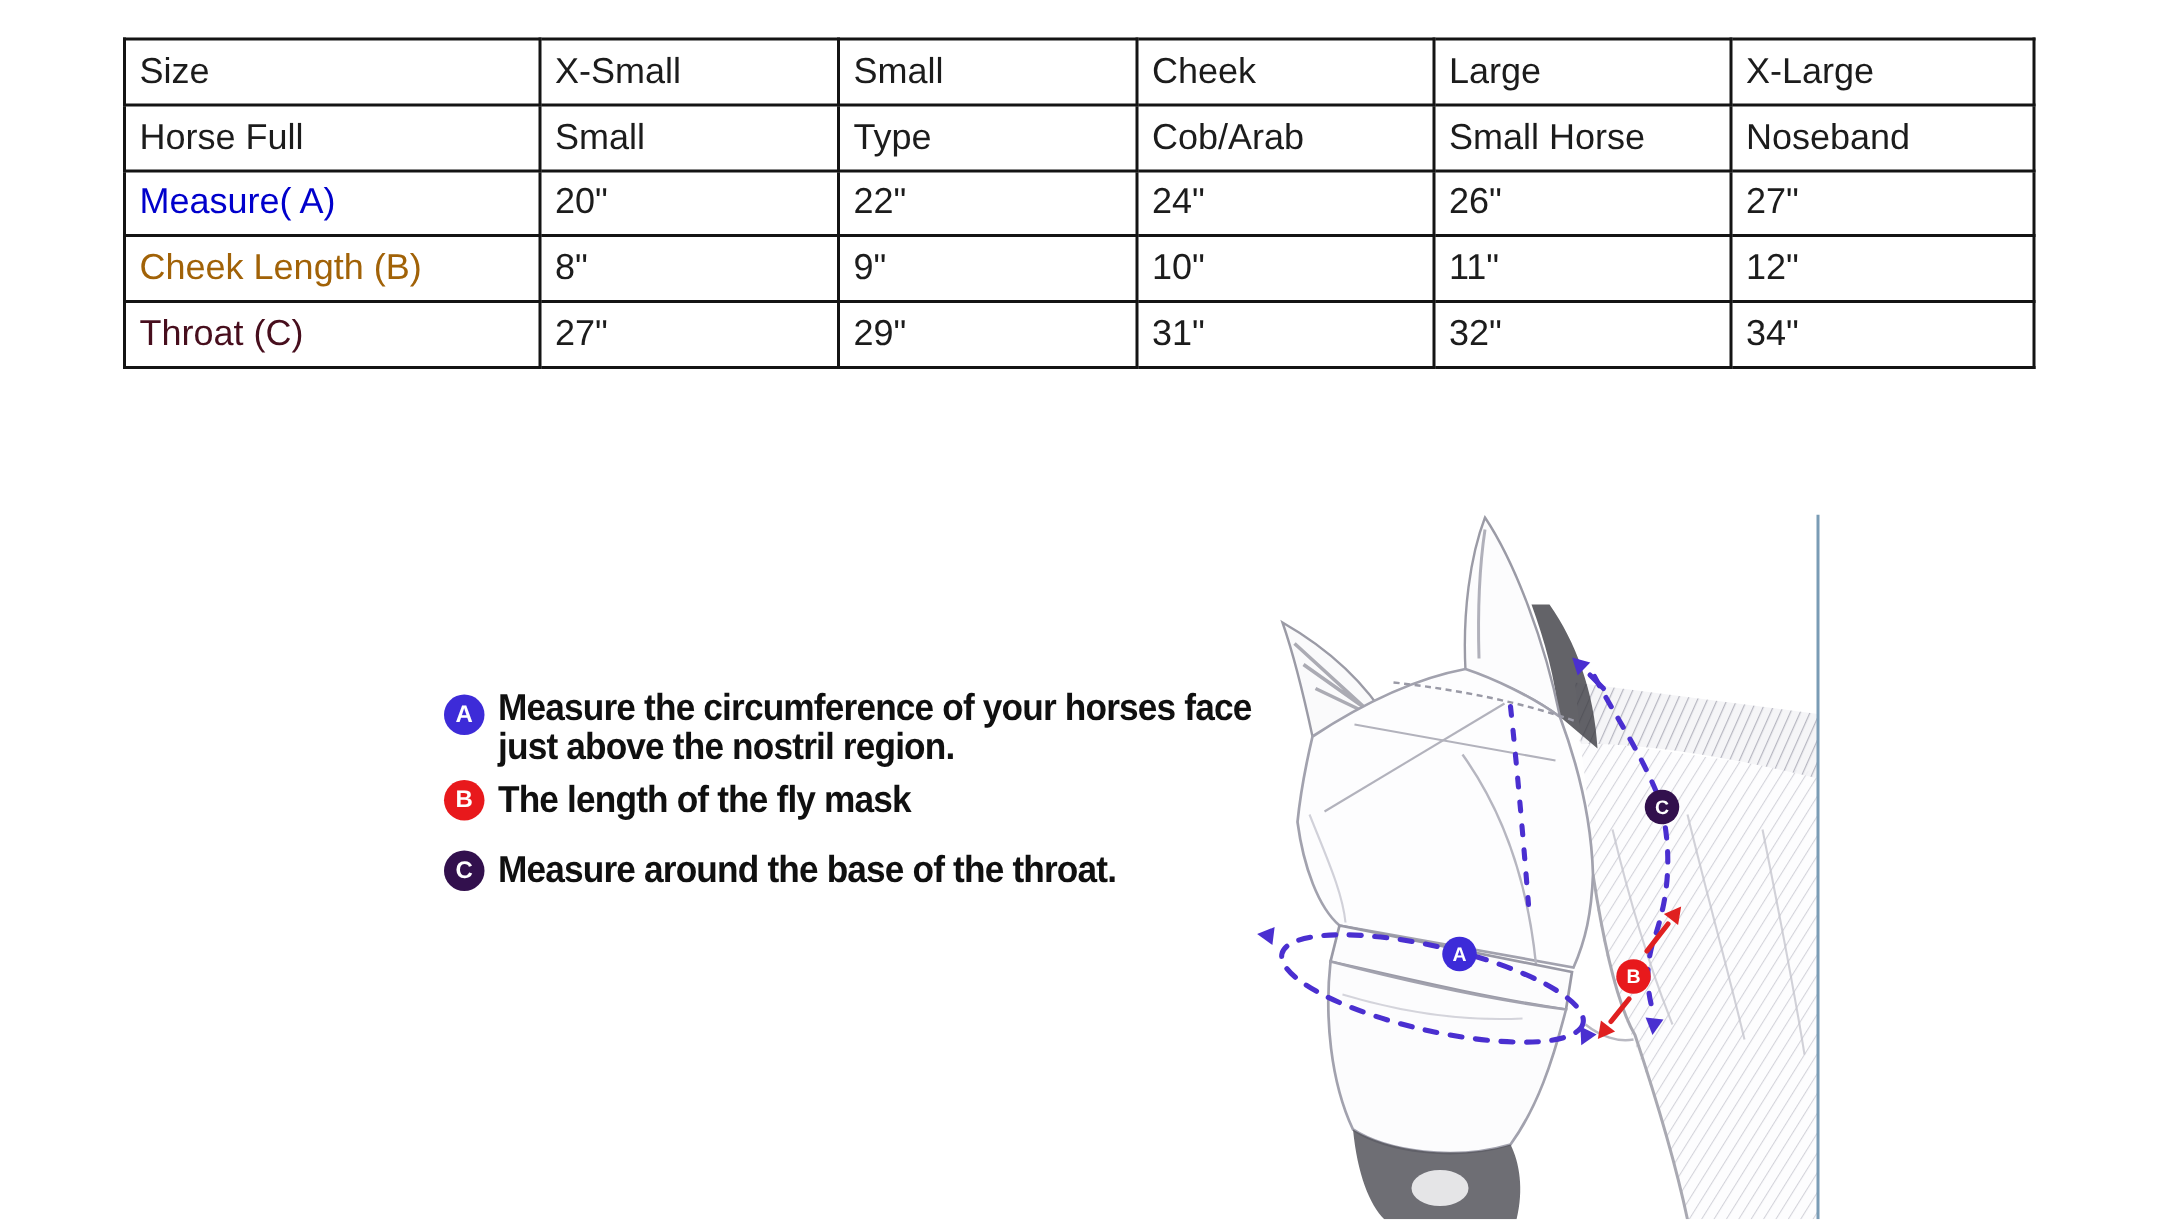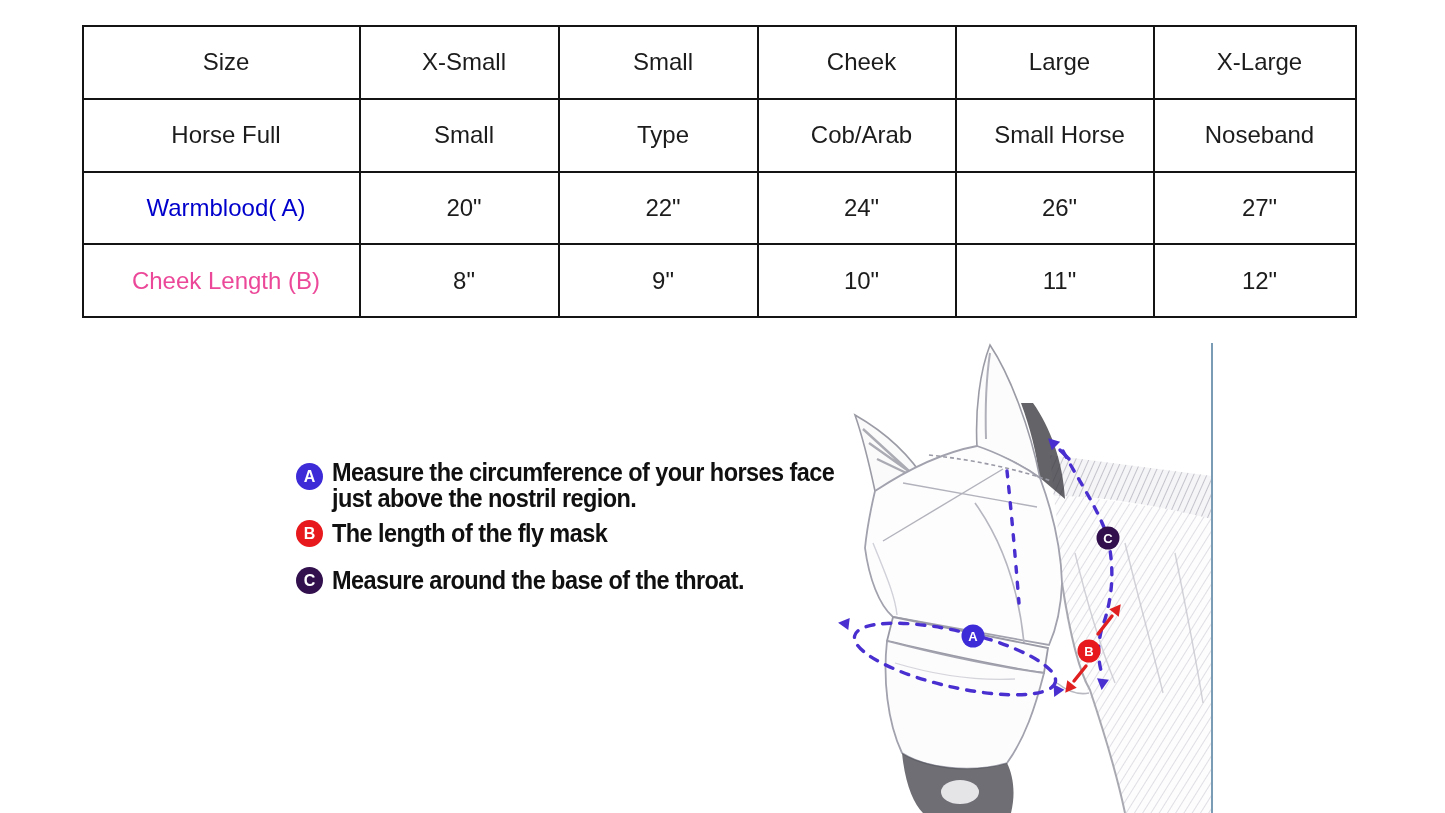--- a/index.html
+++ b/index.html
@@ -2,22 +2,22 @@
 <html><head>
 <meta charset="utf-8">
 <style>
   html,body{margin:0;padding:0;background:#ffffff;}
   .stage{
     position:relative;width:1445px;height:813px;background:#ffffff;
     font-family:"Liberation Sans",sans-serif;overflow:hidden;
   }
   
   table.size-table{
-    position:absolute;left:82px;top:25px;width:1273px;height:293px;
-    border-collapse:collapse;table-layout:fixed;text-align:center;
+    position:absolute;left:82px;top:25px;width:1273px;height:221px;
+    border-collapse:collapse;table-layout:fixed;
   }
   table.size-table td{
     border:2px solid #141414;
     font-size:24px;color:#1c1c1c;
     padding:0 0 0 9px;vertical-align:middle;
     white-space:nowrap;overflow:hidden;
   }
   
   .instr{position:absolute;left:296px;top:459px;width:600px;}
   .instr-item{display:flex;align-items:flex-start;gap:9px;}
@@ -62,34 +62,42 @@
       </tr>
       <tr>
         <td>Horse Full</td>
         <td>Small</td>
         <td>Type</td>
         <td>Cob/Arab</td>
         <td>Small Horse</td>
         <td>Noseband</td>
       </tr>
       <tr>
-        <td style="color: rgb(0, 0, 204);">Warmblood( A)</td>
+        <td style="color: rgb(0, 0, 204);">Measure( A)</td>
         <td>20"</td>
         <td>22"</td>
         <td>24"</td>
         <td>26"</td>
         <td>27"</td>
       </tr>
       <tr>
-        <td style="color: #ec4899;">Cheek Length (B)</td>
+        <td style="color: #a16207;">Cheek Length (B)</td>
         <td>8"</td>
         <td>9"</td>
         <td>10"</td>
         <td>11"</td>
         <td>12"</td>
+      </tr>
+      <tr>
+        <td style="color: rgb(71, 14, 29);">Throat (C)</td>
+        <td>27"</td>
+        <td>29"</td>
+        <td>31"</td>
+        <td>32"</td>
+        <td>34"</td>
       </tr>
     </tbody>
   </table>
 
   <div class="instr">
     <div class="instr-item">
       <div class="badge" style="background-color: rgb(61, 43, 216);">A</div>
       <div class="instr-text">
         <span>Measure the circumference of your horses face</span>
         <span>just above the nostril region.</span>

